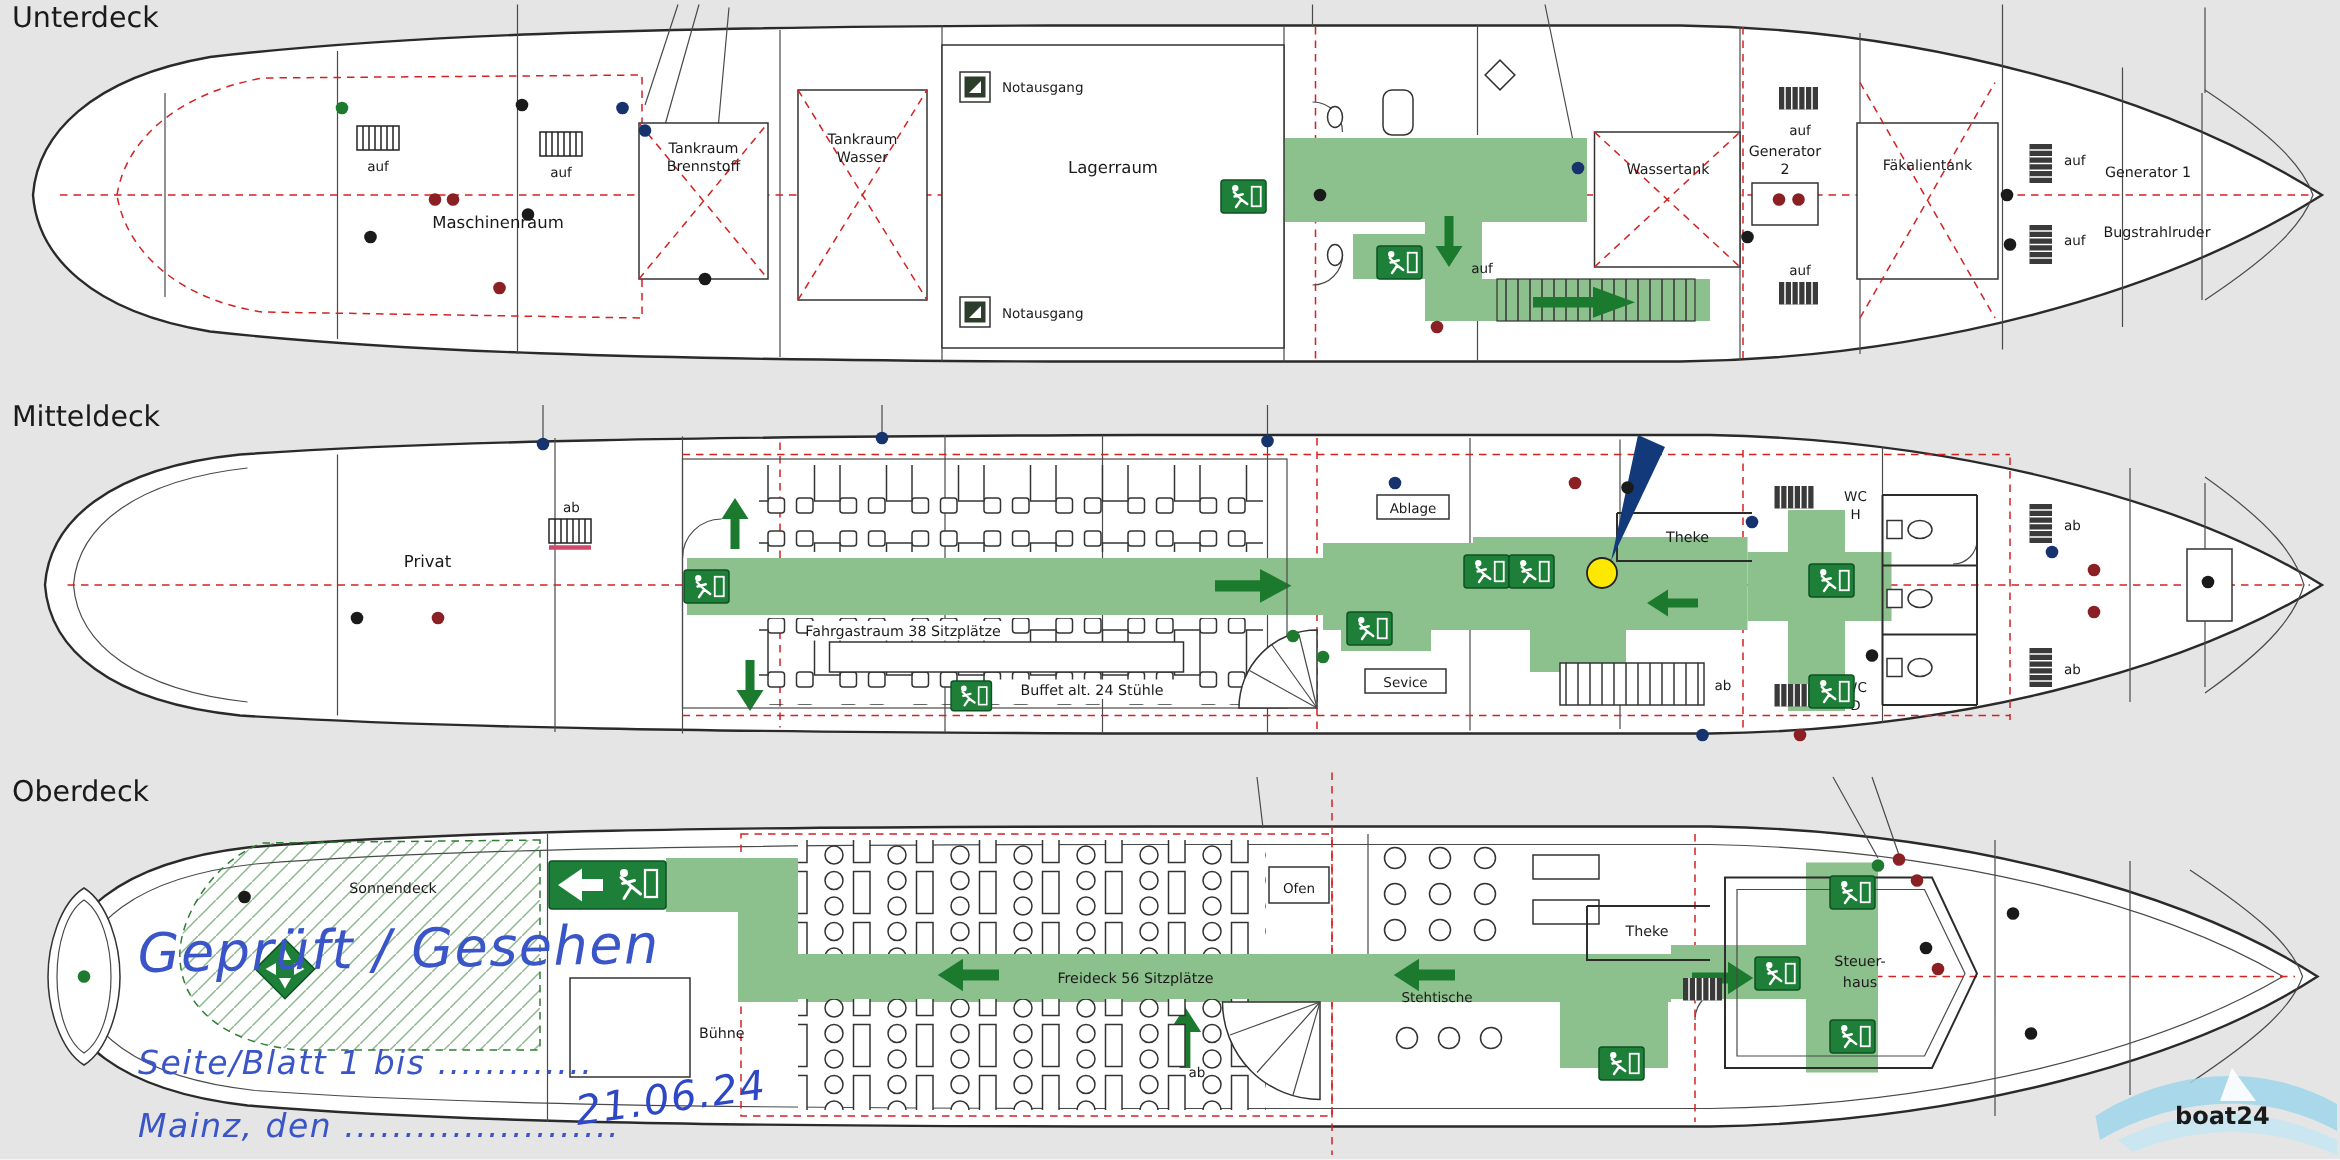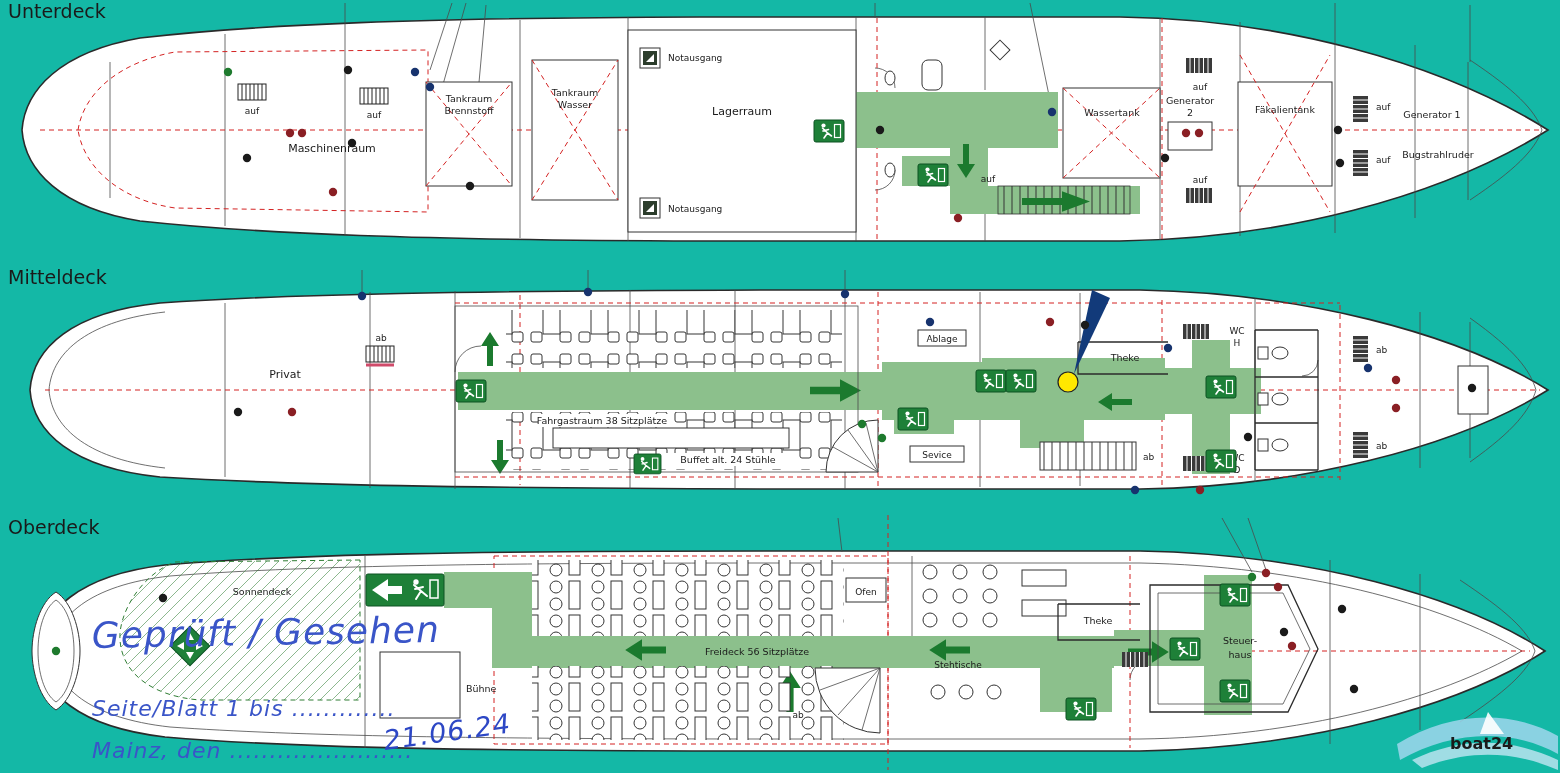--- a/index.html
+++ b/index.html
@@ -1,16 +1,16 @@
 <!DOCTYPE html>
 <html><head>
 <meta charset="utf-8">
 <style>
   html,body{margin:0;padding:0;background:#fff;}
-  .stage{width:1560px;height:773px;position:relative;font-family:"DejaVu Sans",sans-serif;background:#14b8a6;overflow:hidden;}
+  .stage{width:1560px;height:773px;position:relative;font-family:"DejaVu Sans",sans-serif;background:#e5e5e5;overflow:hidden;}
   svg{display:block;}
   text{fill:#1a1a1a;font-family:"DejaVu Sans",sans-serif;}
   .t-title{font-size:19px;}
   .t-room{font-size:11px;}
   .t-sm{font-size:9.5px;}
   .t-xs{font-size:9px;}
   .hand{fill:#3a55c8;font-style:italic;letter-spacing:1px;}
   .hand2{fill:#2d47c5;font-style:italic;letter-spacing:1px;}
   .hull{fill:#ffffff;stroke:#2a2a2a;stroke-width:1.6;}
   .wall{stroke:#2b2b2b;stroke-width:1.3;fill:none;}

